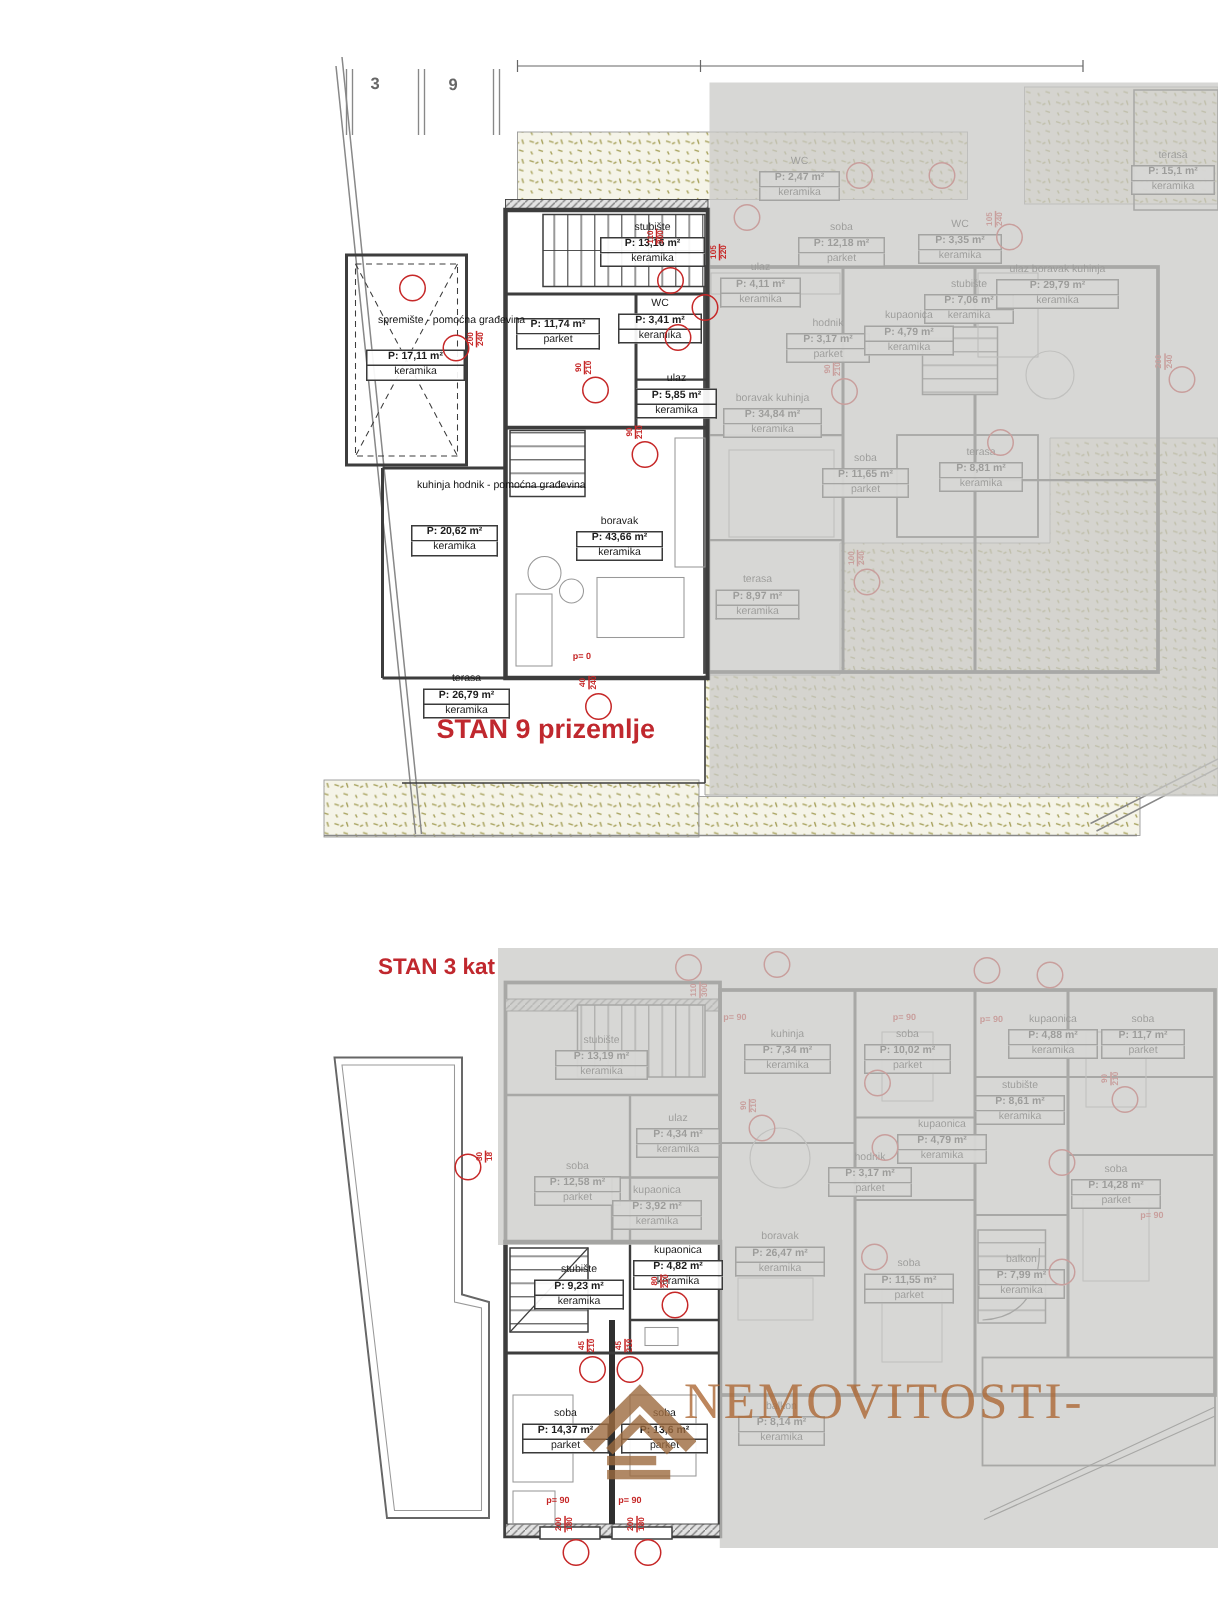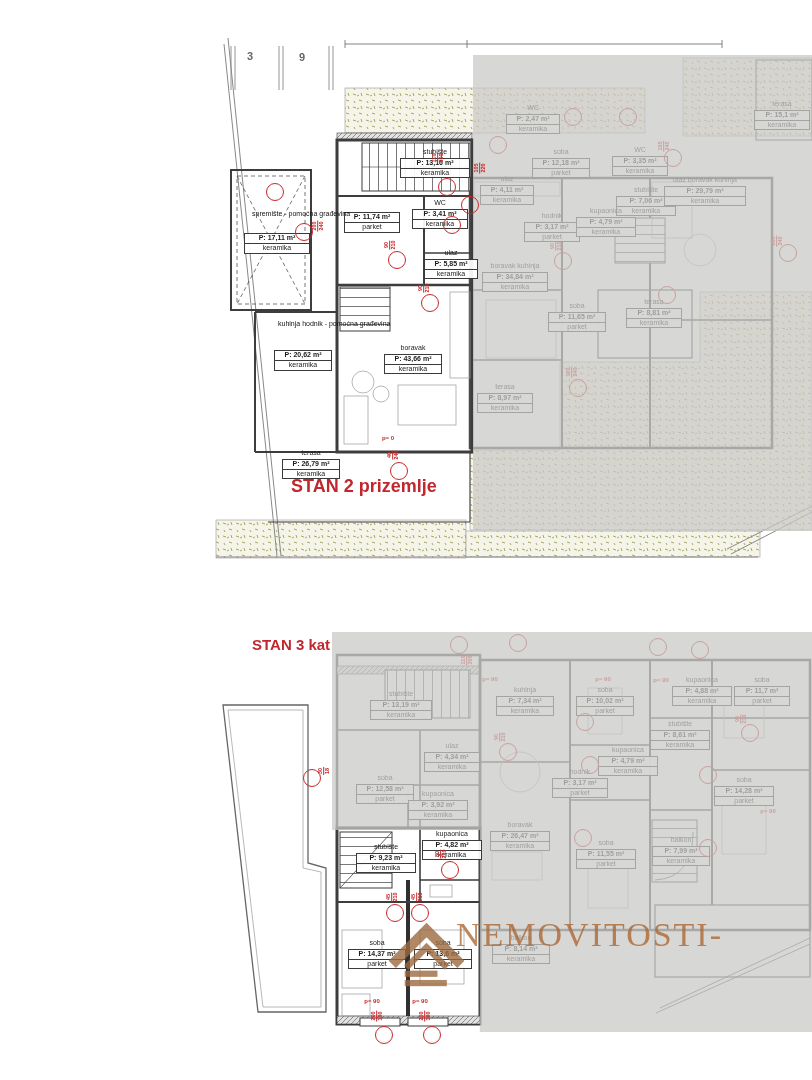--- a/index.html
+++ b/index.html
@@ -503,21 +503,21 @@
       <div class="anno-circle" style="left: 384px; top: 1035px;"></div>
       <div class="anno-ptext" style="left: 420px; top: 1001px;">p= 90</div>
       <div class="anno-dim" style="left: 425px; top: 1016px;">
         <div>200</div>
         <div>180</div>
       </div>
       <div class="anno-circle" style="left: 432px; top: 1035px;"></div>
     </div>
 
   <div class="layer z5">
-    <div class="plan-title" id="title1">STAN 2 prizemlje</div>
+    <div class="plan-title" id="title1">STAN 9 prizemlje</div>
     <div class="plan-title" id="title2">STAN 3 kat</div>
     <div class="parcel-num" id="parcel10">3</div>
     <div class="parcel-num" id="parcel9">9</div>
   </div>
 
   <div id="watermark">
     <svg id="wm-logo" width="78" height="86" viewBox="0 0 100 92">
       <path d="M8,58 L52,14 L96,58" stroke="#9c6a3f" stroke-width="13" fill="none" opacity="0.8"></path>
       <path d="M26,62 L52,36 L78,62" stroke="#9c6a3f" stroke-width="8" fill="none" opacity="0.8"></path>
       <rect x="24" y="66" width="42" height="8" fill="#9c6a3f" opacity="0.8"></rect>

